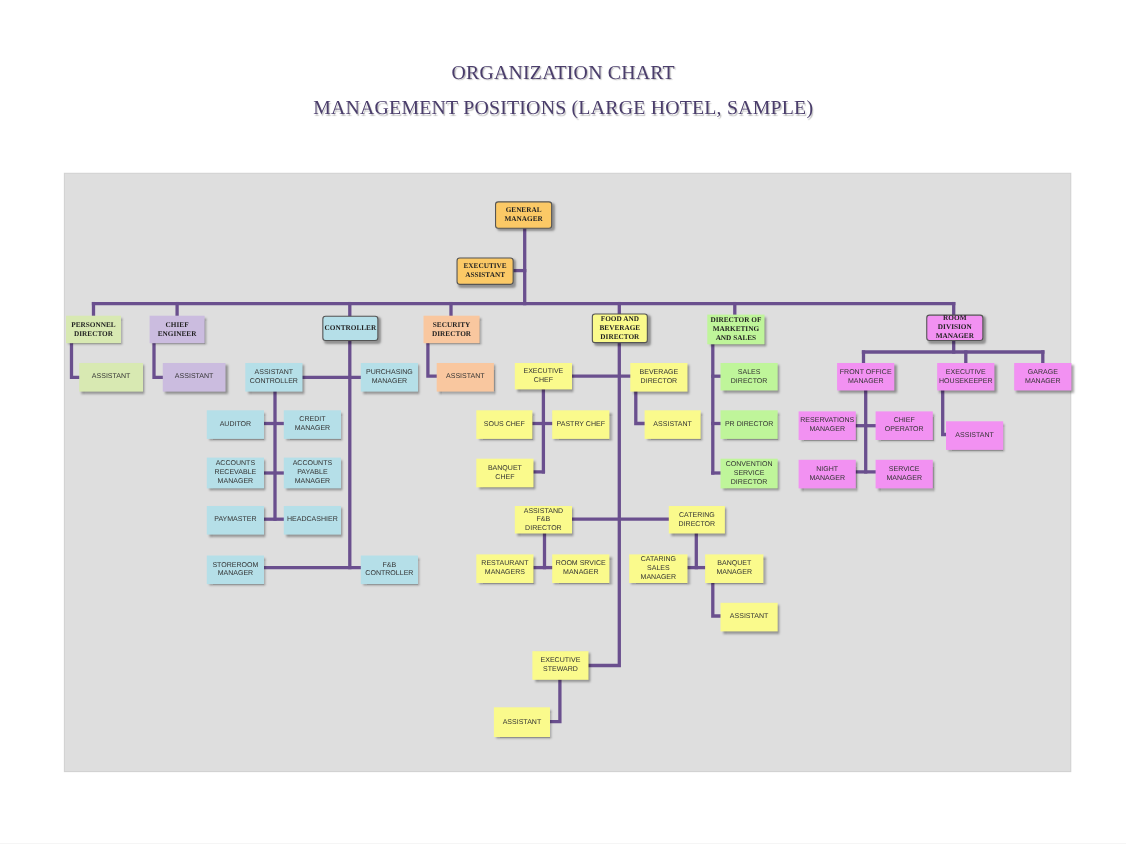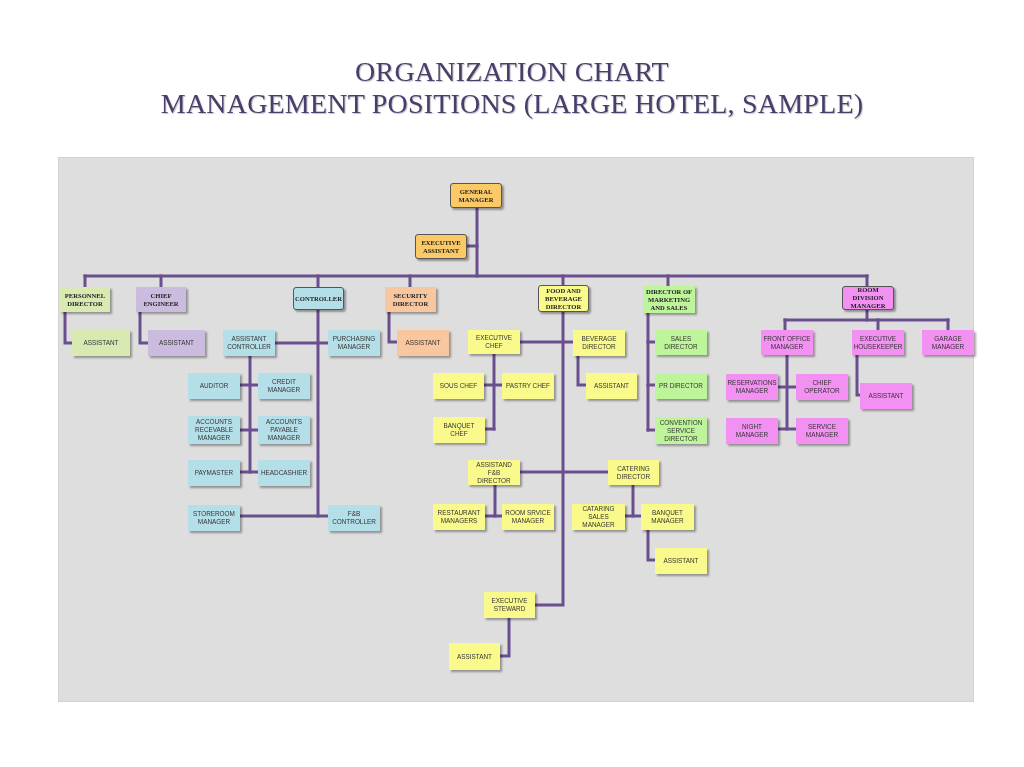--- a/index.html
+++ b/index.html
@@ -1,19 +1,19 @@
 <!DOCTYPE html>
 <html><head>
 <meta charset="utf-8">
 <style>
   html, body { margin:0; padding:0; }
   body { width:1024px; height:767px; background:#ffffff; position:relative; overflow:hidden;
          font-family:"Liberation Serif", serif; }
   .title { position:absolute; left:0; width:1024px; text-align:center; color:#4a3d6b;
-           font-family:"Liberation Serif","DejaVu Serif", serif; font-size:28px; letter-spacing:0.2px;
+           font-family:"Liberation Serif","DejaVu Serif", serif; font-size:18px; letter-spacing:0.2px;
            text-shadow:1px 1px 1px rgba(0,0,0,0.25); }
   #t1 { top:56px; }
   #t2 { top:88px; }
   .panel { position:absolute; left:58px; top:157px; width:916px; height:545px; background:#dedede;
            box-shadow: inset 0 0 0 1px #d2d2d2; }
   svg.lines { position:absolute; left:0; top:0; width:1024px; height:767px; }
   .box { position:absolute; display:flex; align-items:center; justify-content:center; text-align:center;
          font-family:"Liberation Sans", sans-serif; font-size:6.4px; line-height:8px; color:#333;
          box-sizing:border-box; padding:1px 2px; box-shadow:2px 2px 2px rgba(0,0,0,0.35);
          white-space:pre-line; }

